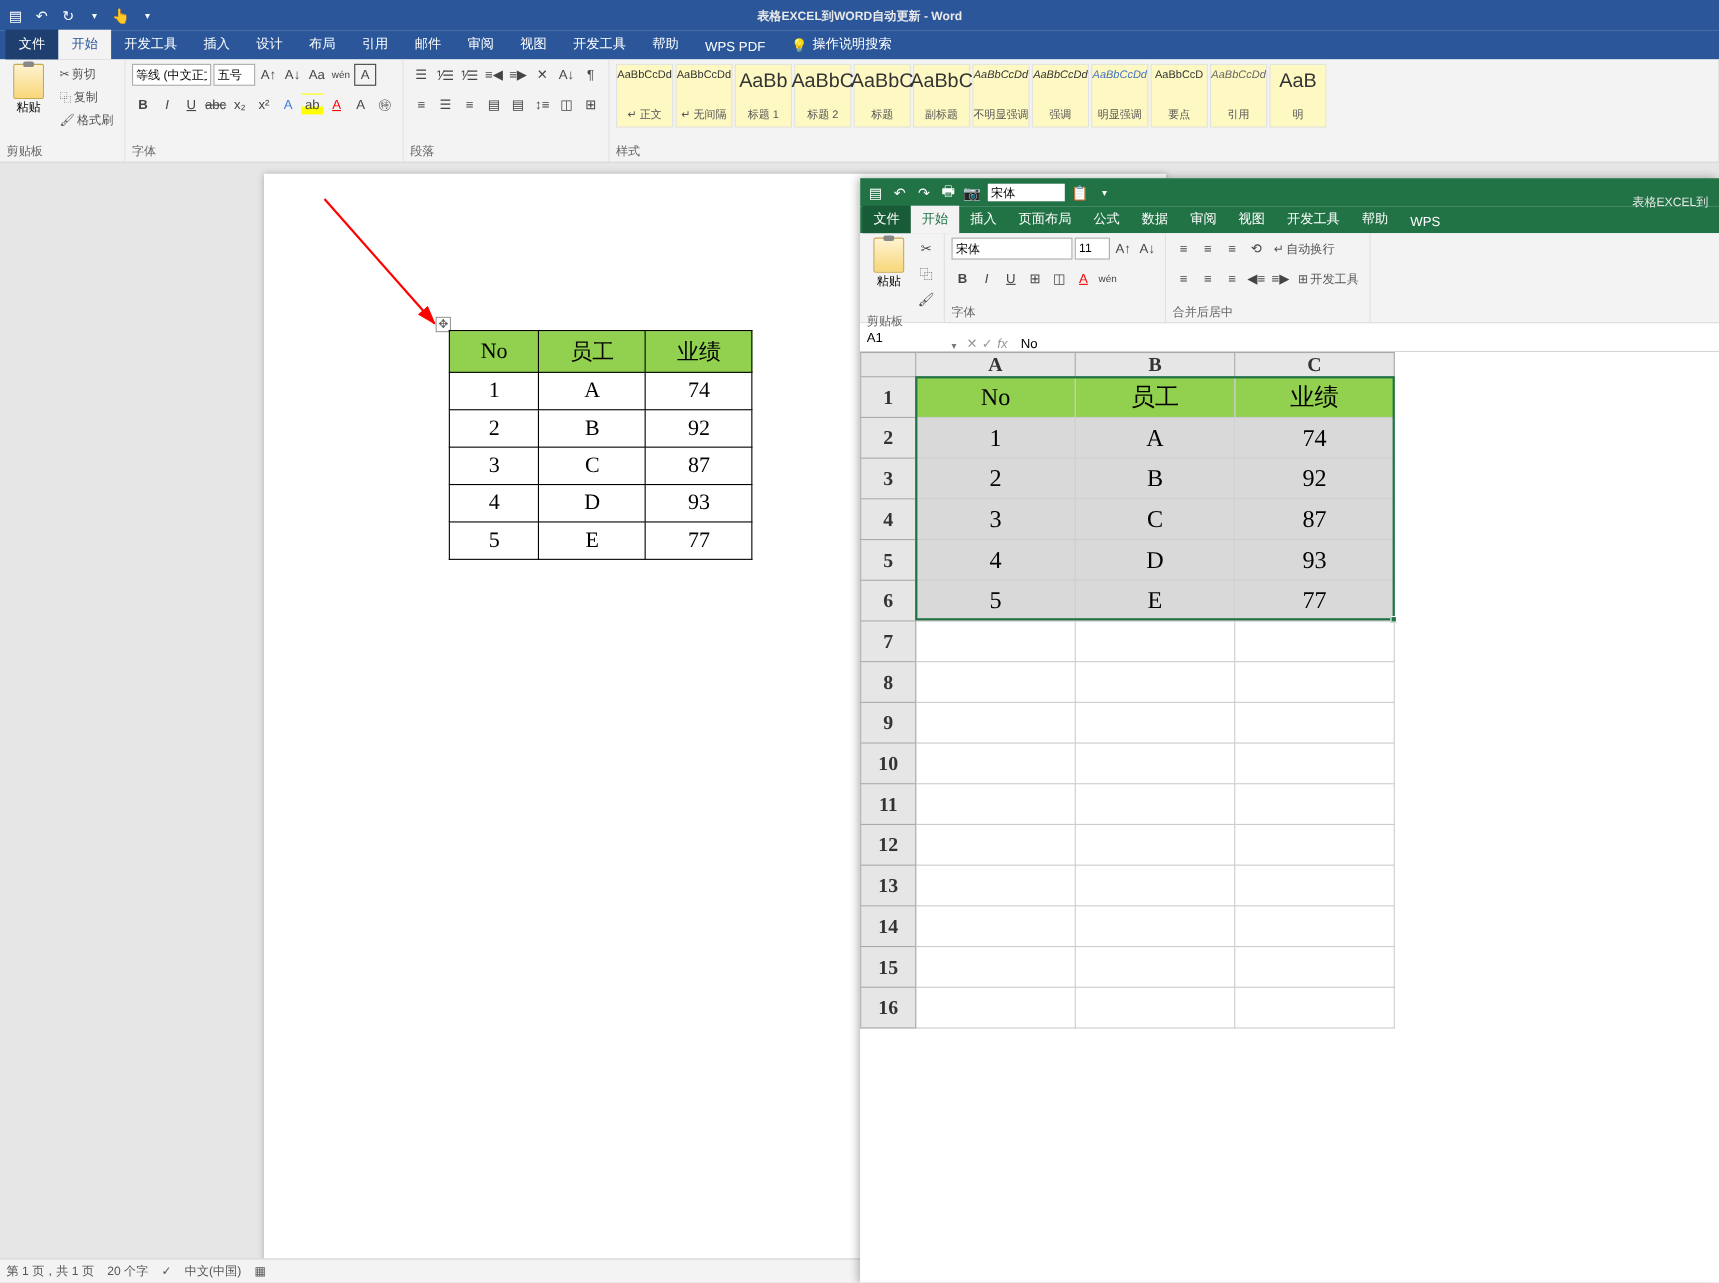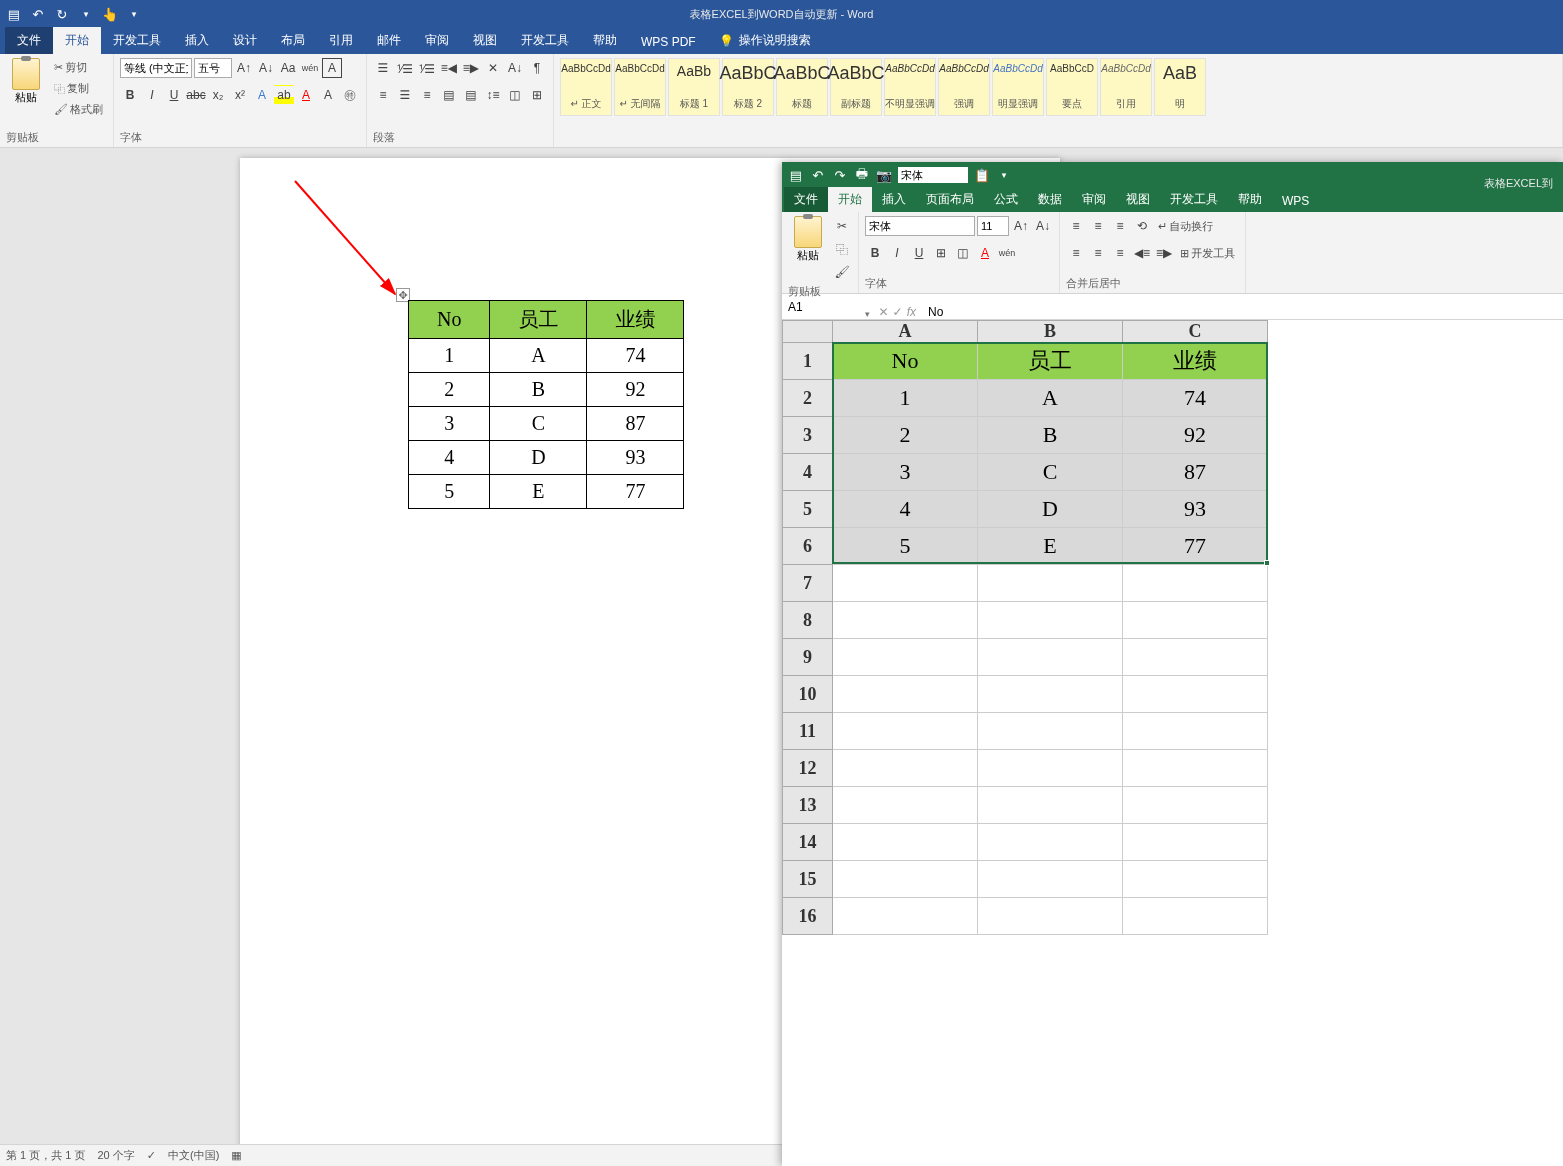--- a/index.html
+++ b/index.html
@@ -3,21 +3,21 @@
 <meta charset="utf-8">
 <style>
 * { margin: 0; padding: 0; box-sizing: border-box; font-family: "Microsoft YaHei", sans-serif; }
 body { background: #e6e6e6; overflow: hidden; width: 1563px; height: 1166px; position: relative; }
 
 
 .word-window { position: absolute; top: 0; left: 0; width: 1563px; height: 1166px; background: #e6e6e6; }
 .word-titlebar { height: 28px; background: #2b579a; display: flex; align-items: center; color: white; font-size: 11px; }
 .qat { display: flex; align-items: center; gap: 8px; padding: 0 6px; }
 .qat-icon { width: 16px; height: 16px; display: flex; align-items: center; justify-content: center; font-size: 13px; cursor: pointer; }
-.word-title { position: absolute; left: 50%; transform: translateX(-50%); color: #e8e8e8; }
+.word-title { position: absolute; left: 50%; transform: translateX(-50%); color: #e8e8e8; font-weight: bold; }
 
 .word-tabs { height: 26px; background: #2b579a; display: flex; align-items: flex-end; padding-left: 5px; gap: 0; }
 .word-tab { padding: 5px 12px; color: white; font-size: 12px; cursor: pointer; white-space: nowrap; }
 .word-tab.active { background: #f3f3f3; color: #2b579a; }
 .word-tab.file { background: #1e3f6f; }
 .tell-me { display: flex; align-items: center; gap: 4px; padding: 5px 12px; color: white; font-size: 12px; }
 
 .word-ribbon { height: 94px; background: #f3f3f3; border-bottom: 1px solid #d4d4d4; display: flex; }
 .ribbon-group { border-right: 1px solid #e1e1e1; padding: 4px 6px 2px 6px; display: flex; flex-direction: column; position: relative; }
 .ribbon-group-content { flex: 1; display: flex; gap: 4px; }
@@ -213,21 +213,21 @@
         <div class="styles-gallery" id="styles-gallery">
             <div class="style-item">
               <span class="style-preview" style="font-size:10px;">AaBbCcDd</span>
               <span class="style-name">↵ 正文</span>
             </div>
             <div class="style-item">
               <span class="style-preview" style="font-size:10px;">AaBbCcDd</span>
               <span class="style-name">↵ 无间隔</span>
             </div>
             <div class="style-item">
-              <span class="style-preview" style="font-size:14px;">AaBb</span>
+              <span class="style-preview" style="font-size:18px;">AaBb</span>
               <span class="style-name">标题 1</span>
             </div>
             <div class="style-item">
               <span class="style-preview" style="font-size:18px;">AaBbC</span>
               <span class="style-name">标题 2</span>
             </div>
             <div class="style-item">
               <span class="style-preview" style="font-size:18px;">AaBbC</span>
               <span class="style-name">标题</span>
             </div>
@@ -254,20 +254,21 @@
             <div class="style-item">
               <span class="style-preview" style="font-size:10px;font-style:italic;color:#666;">AaBbCcDd</span>
               <span class="style-name">引用</span>
             </div>
             <div class="style-item">
               <span class="style-preview" style="font-size:18px;">AaB</span>
               <span class="style-name">明</span>
             </div>
           </div>
       </div>
+      <div class="ribbon-group-label">样式</div>
     </div>
   </div>
 
   <div class="word-document-area">
     <div class="word-page">
       <svg class="arrow-svg" width="120" height="130">
         <defs>
             <marker id="ah" markerWidth="10" markerHeight="10" refX="8" refY="3" orient="auto">
               <path d="M0,0 L9,3 L0,6 Z" fill="red"></path>
             </marker>

